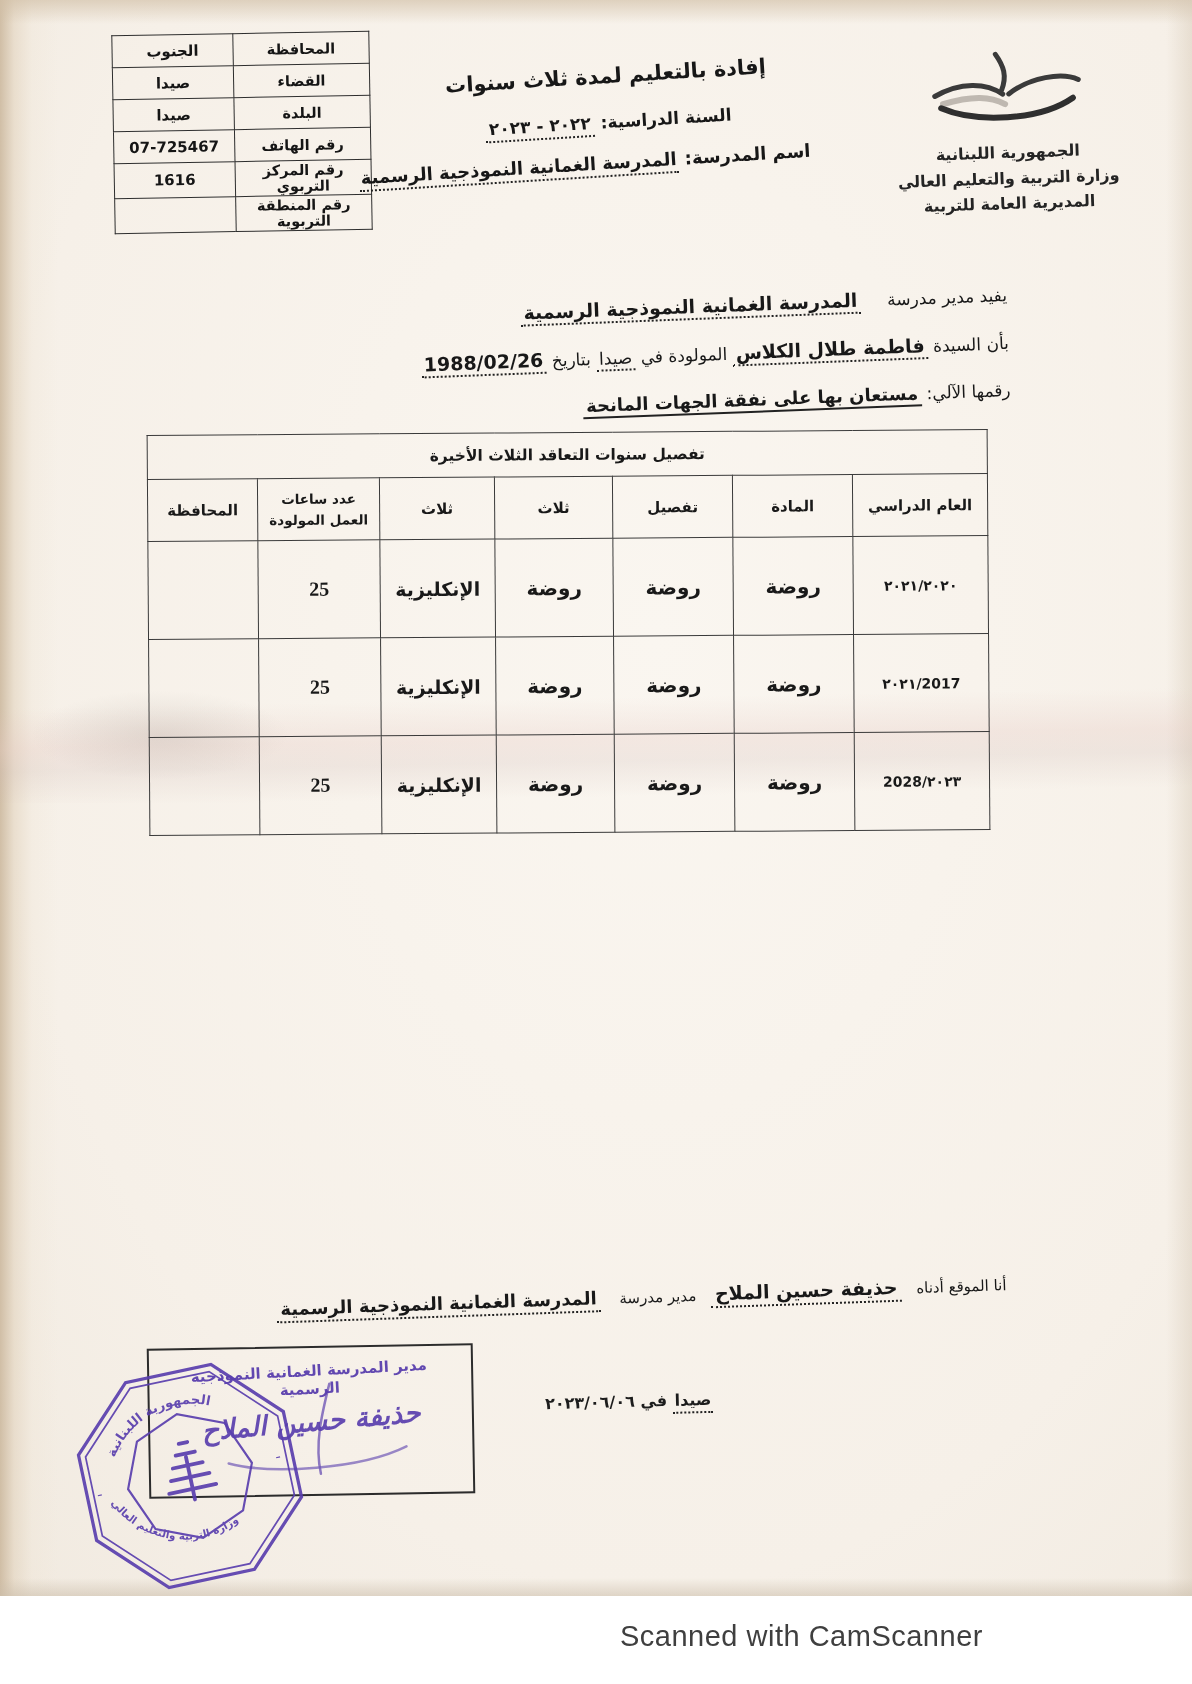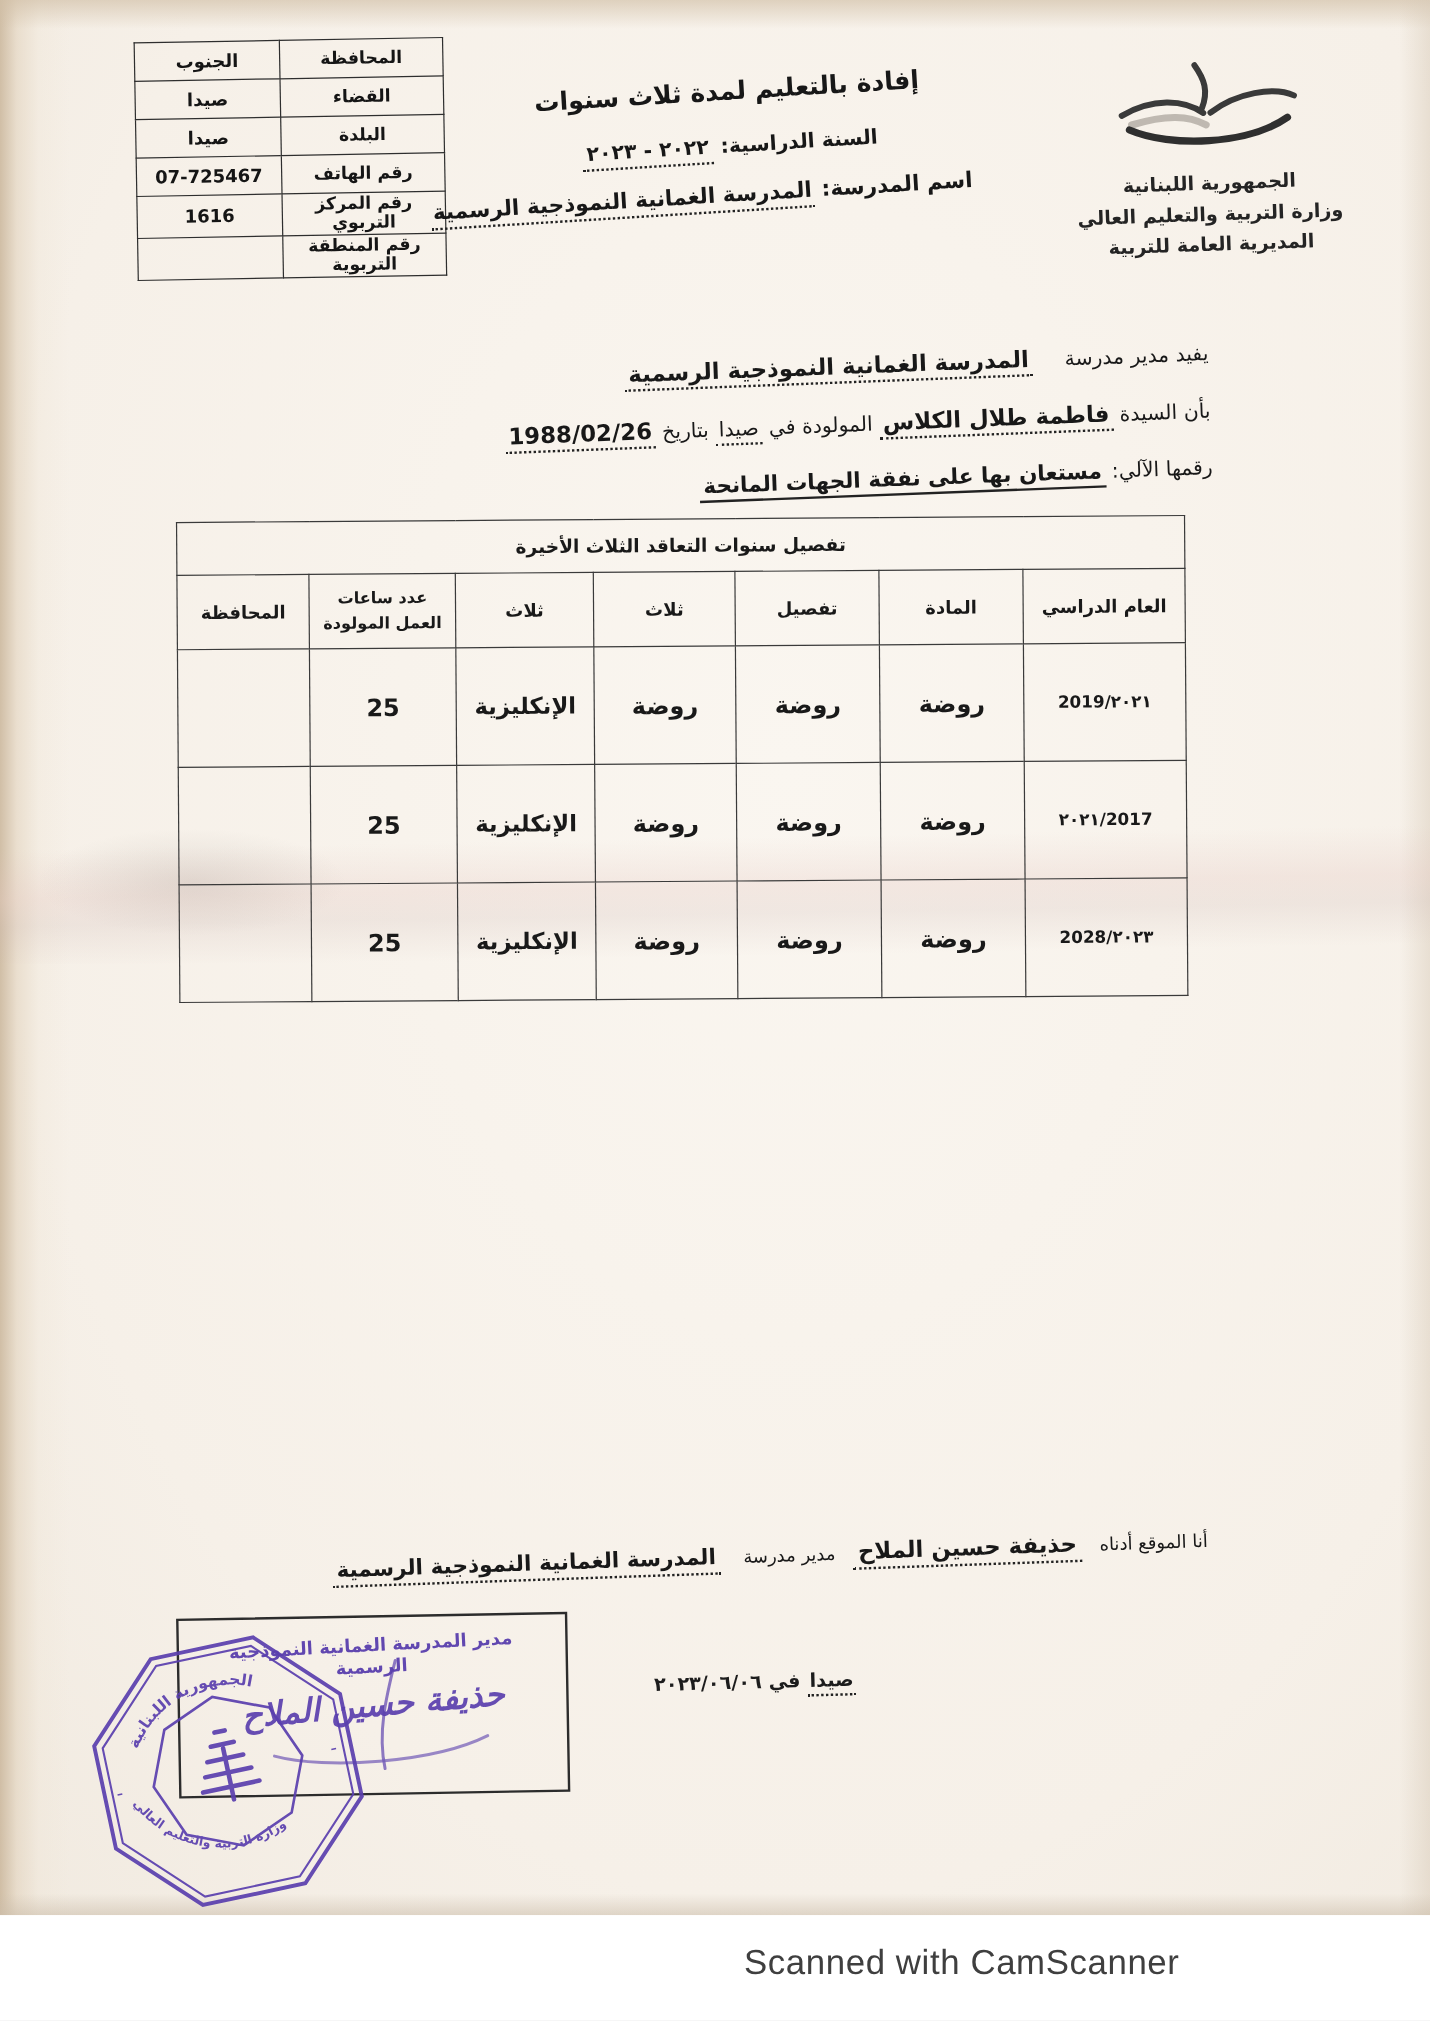--- a/index.html
+++ b/index.html
@@ -54,21 +54,21 @@
   .contract-table { position:absolute; left:148px; top:432px; width:840px; border-collapse:collapse;
       table-layout:fixed; direction:rtl; transform:rotate(-0.4deg); color:#191919; }
   .contract-table td { border:1.7px solid #3a3a3a; text-align:center; vertical-align:middle; padding:2px 4px; }
   .contract-table .t-title { height:44px; font-size:15.5px; font-weight:bold; }
   .contract-table .t-head td { height:62px; font-size:15px; font-weight:bold; }
   .contract-table .t-head td.hours { font-size:13.5px; line-height:1.5; }
   .contract-table .t-row td { height:98px; }
   .cell-year { font-size:14px; font-weight:bold; }
   .cell-ar { font-size:20px; font-weight:bold; }
   .cell-lang { font-size:19px; font-weight:bold; }
-  .cell-num { font-size:20px; font-weight:bold; }
+  .cell-num { font-size:20px; font-weight:bold;font-family:Liberation Serif, serif; }
 
   
   .closing-line { position:absolute; right:186px; top:1272px; width:820px; direction:rtl; text-align:right;
       transform:rotate(-2deg); transform-origin:top right; color:#181818; font-size:15px; white-space:nowrap; }
   .closing-line .c-name { font-size:19px; font-weight:bold; border-bottom:2px dotted #222; padding:0 4px 2px; margin:0 10px; }
   .closing-line .c-school { font-size:18px; font-weight:bold; border-bottom:2px dotted #222; padding:0 4px 2px; margin-right:14px; }
 
   .place-date { position:absolute; left:545px; top:1392px; direction:rtl; transform:rotate(-1.5deg);
       font-size:16px; font-weight:bold; color:#1c1c1c; white-space:nowrap; }
   .place-date .pd-city { border-bottom:2px dotted #222; padding:0 2px 2px; }
@@ -194,21 +194,21 @@
       <tr class="t-head">
         <td>العام الدراسي</td>
         <td>المادة</td>
         <td>تفصيل</td>
         <td>ثلاث</td>
         <td>ثلاث</td>
         <td class="hours">عدد ساعات العمل المولودة</td>
         <td>المحافظة</td>
       </tr>
       <tr class="t-row">
-        <td class="cell-year">٢٠٢١/2019</td>
+        <td class="cell-year">٢٠٢١/٢٠٢٠</td>
         <td class="cell-ar">روضة</td>
         <td class="cell-ar">روضة</td>
         <td class="cell-ar">روضة</td>
         <td class="cell-lang">الإنكليزية</td>
         <td class="cell-num">25</td>
         <td></td>
       </tr>
       <tr class="t-row">
         <td class="cell-year">2017/٢٠٢١</td>
         <td class="cell-ar">روضة</td>

